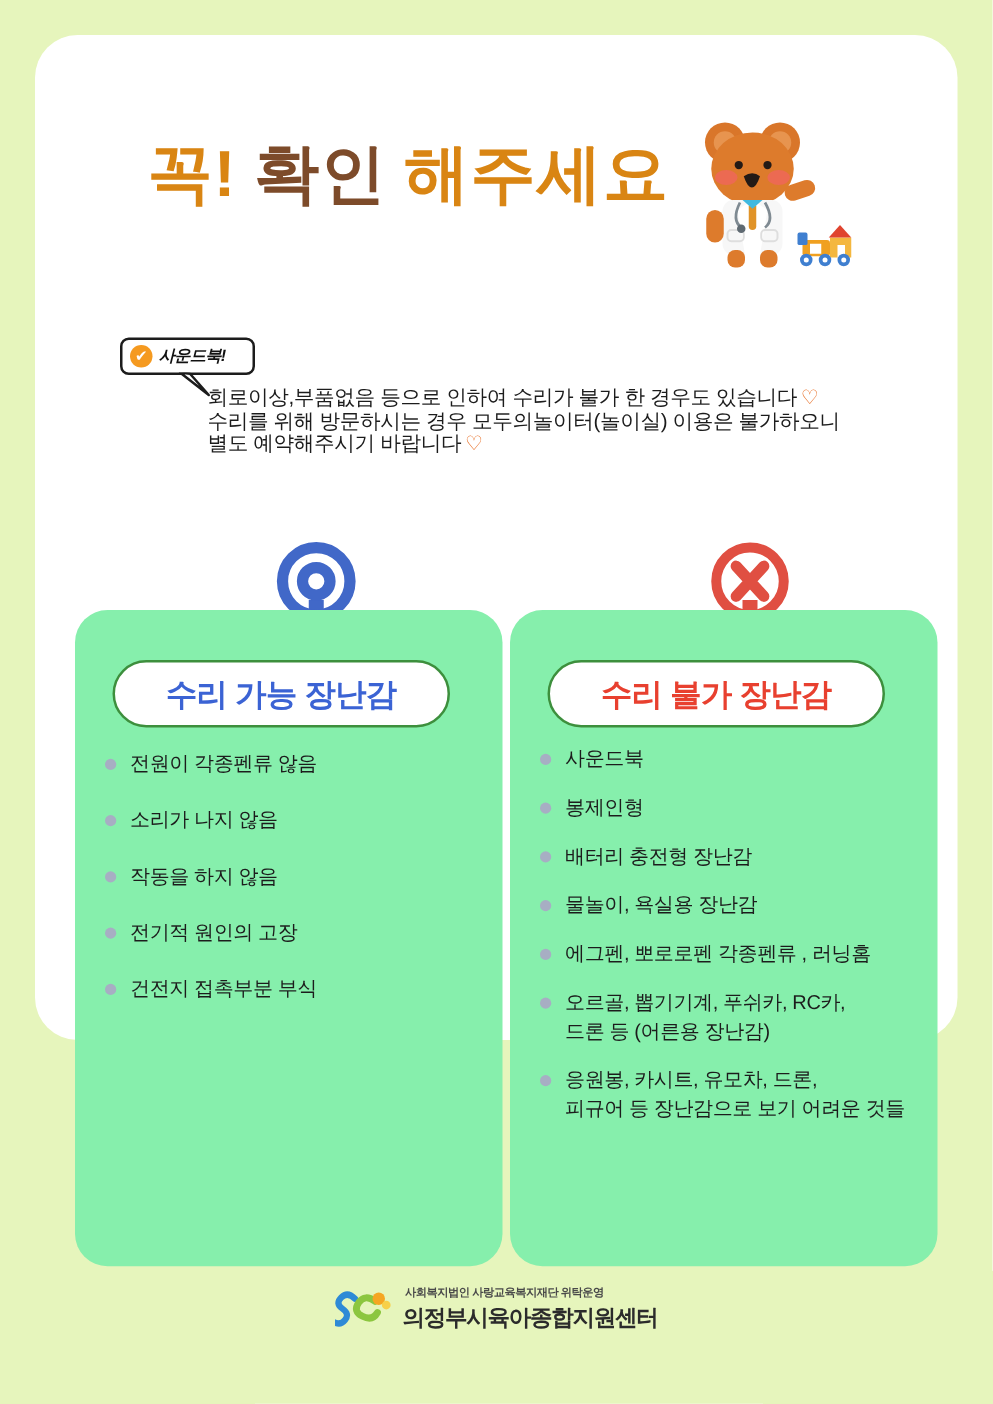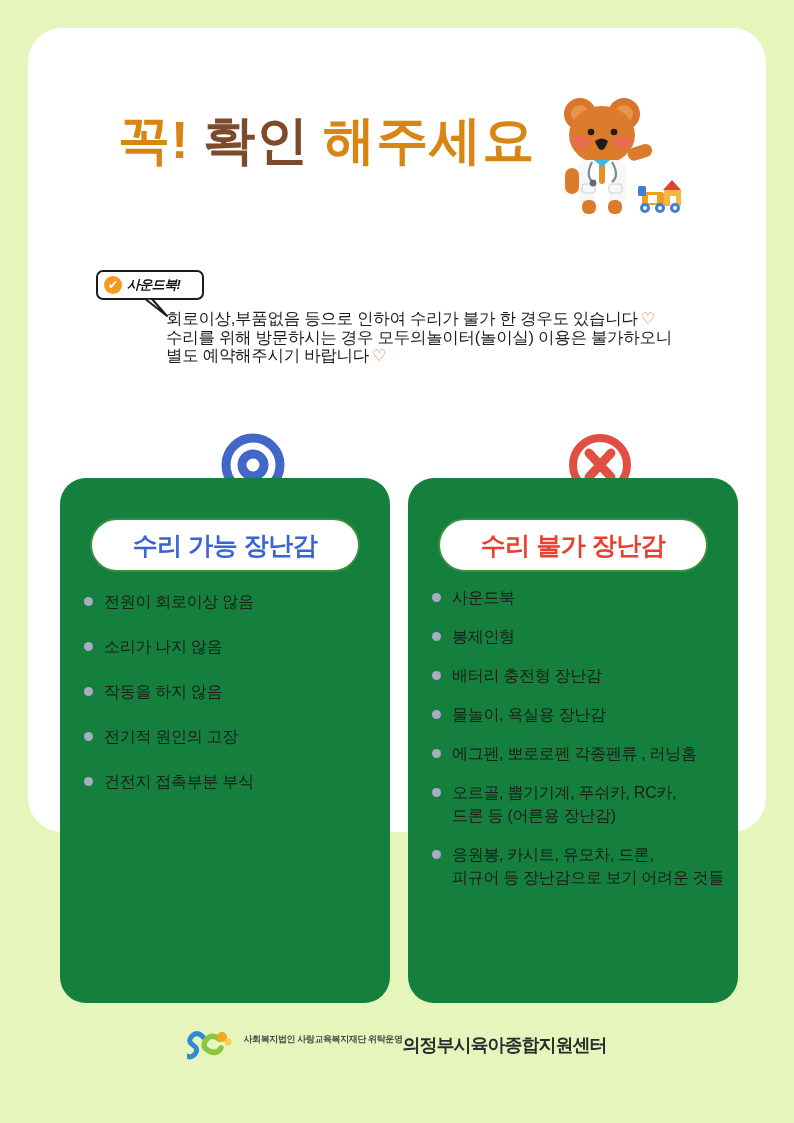--- a/index.html
+++ b/index.html
@@ -119,25 +119,26 @@
   }
 
   
   .marker { position: absolute; width: 66px; height: 84px; }
   .marker.ok { left: 192px; top: 404px; }
   .marker.no { left: 539px; top: 404px; }
 
   
   .panel {
     position: absolute;
-    top: 450px;
+    top: 460px;
     width: 330px;
     height: 525px;
-    background: #15803d;
+    background: #86efac;
     border-radius: 26px;
+    padding-left: 12px;
   }
   .panel.left  { left: 32px; }
   .panel.right { left: 380px; }
 
   .panel-head {
     position: absolute;
     left: 30px;
     top: 40px;
     width: 270px;
     height: 54px;
@@ -192,21 +193,21 @@
   .footer {
     position: absolute;
     left: 0;
     top: 1000px;
     width: 738px;
     display: flex;
     align-items: center;
     justify-content: center;
   }
   .logo-mark { width: 48px; height: 34px; flex: none; margin-right: 6px; }
-  .logo-text { display: flex; flex-direction: row; }
+  .logo-text { display: flex; flex-direction: column; }
   .logo-sub {
     font-size: 9px;
     font-weight: bold;
     color: #4a4a4a;
     letter-spacing: -0.4px;
     margin-bottom: 1px;
     margin-left: 2px;
   }
   .logo-main {
     font-size: 18px;
@@ -308,21 +309,21 @@
     <path d="M22 21 L44 45 M44 21 L22 45" stroke="#e04f42" stroke-width="9" stroke-linecap="round"></path>
   </svg>
 
   <div class="panel left">
     <div class="panel-head">
       <span class="ht head-blue">수리 가능 장난감</span>
     </div>
     <div class="list">
       <div class="li">
         <span class="bullet"></span>
-        <span class="li-text">전원이 회로이상 않음</span>
+        <span class="li-text">전원이 각종펜류 않음</span>
       </div>
       <div class="li">
         <span class="bullet"></span>
         <span class="li-text">소리가 나지 않음</span>
       </div>
       <div class="li">
         <span class="bullet"></span>
         <span class="li-text">작동을 하지 않음</span>
       </div>
       <div class="li">

